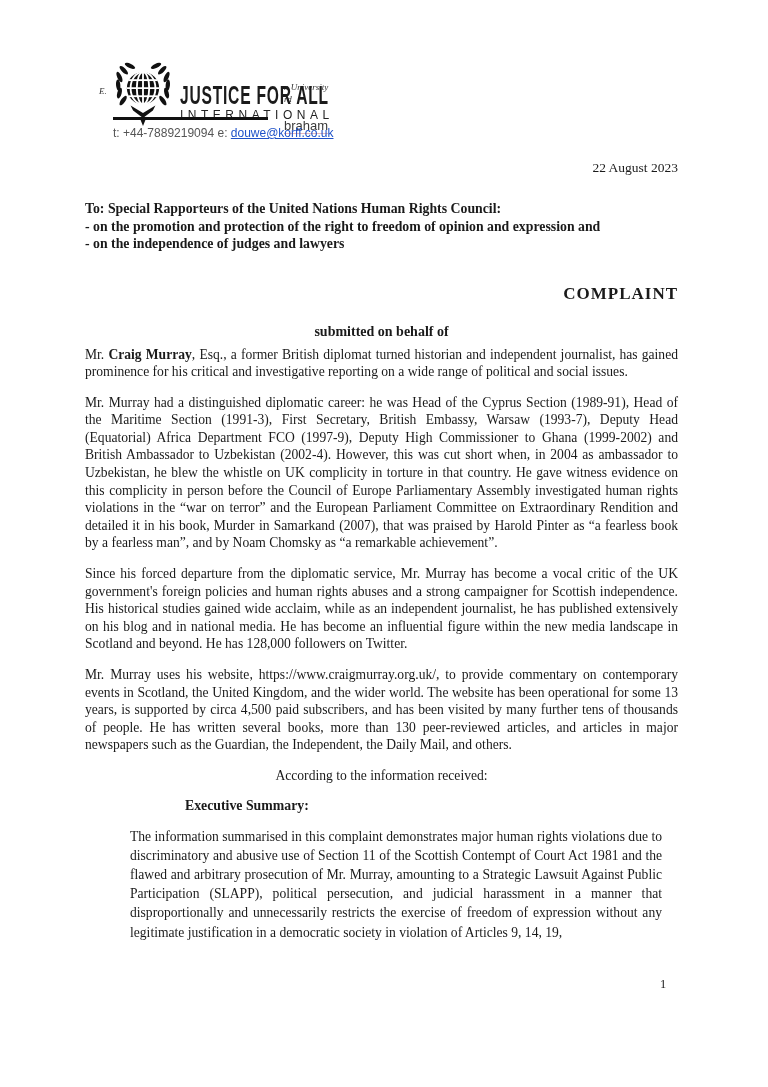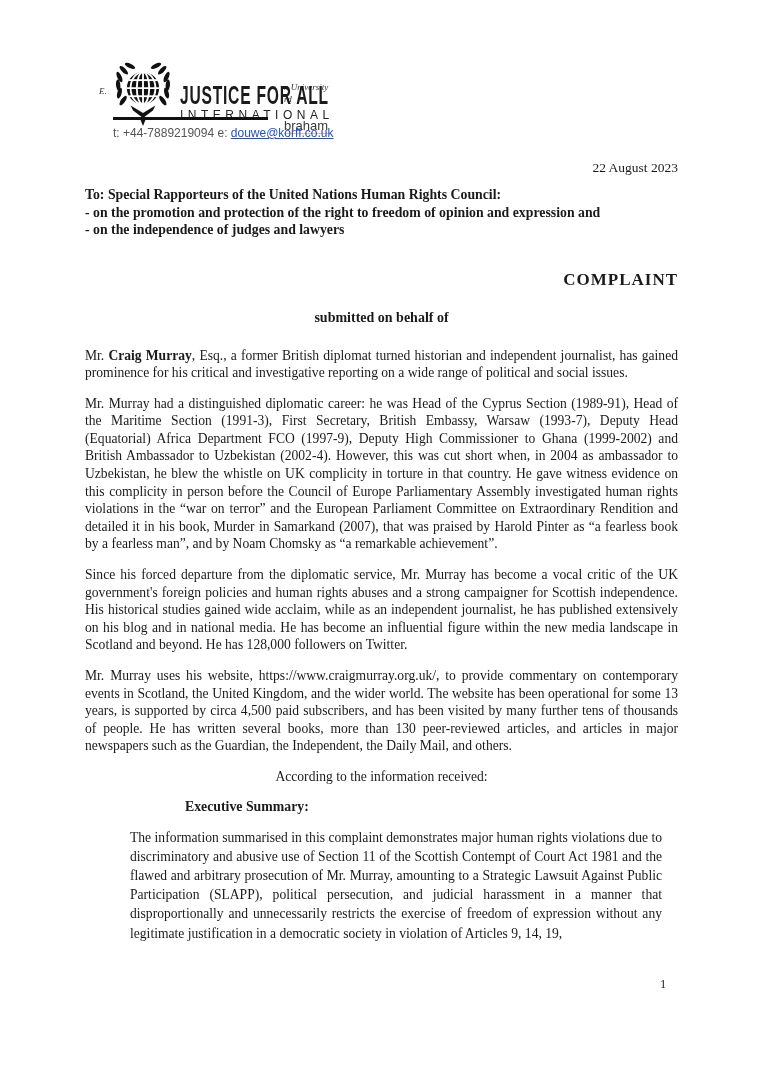--- a/index.html
+++ b/index.html
@@ -40,24 +40,24 @@
   }
   .lhRule{position:absolute;top:57px;left:113px;width:155px;height:3px;background:#111;}
   .lhContact{
     position:absolute;top:66px;left:113px;width:155px;
     text-align:center;font-family:"Liberation Sans", sans-serif;
     font-size:12px;color:#555;white-space:nowrap;
   }
   .lhContact .email{color:#1d50c8;text-decoration:underline;cursor:pointer;}
   
   .content{position:absolute;top:160px;left:85px;width:593px;}
-  .dateline{text-align:right;font-size:13.5px;margin:0 0 10px 0;}
+  .dateline{text-align:right;font-size:13.5px;margin:0 0 24px 0;}
   .toblock{font-weight:bold;font-size:13.8px;line-height:17.5px;margin:0 0 31px 0;}
   .doc-title{text-align:right;font-weight:bold;font-size:17px;letter-spacing:1px;margin:0 0 20px 0;}
-  .doc-subtitle{text-align:center;font-weight:bold;font-size:14px;margin:0 0 21px 0;}
+  .doc-subtitle{text-align:center;font-weight:bold;font-size:14px;margin:0 0 6px 0;}
   p.body-par{
     font-size:13.6px;line-height:17.6px;text-align:justify;
     margin:0 0 13px 0;
   }
   p.plain{text-align:center;}
   .exec-heading{
     font-weight:bold;font-size:13.8px;
     margin:6px 0 13px 100px;
   }
   .exec-par{

